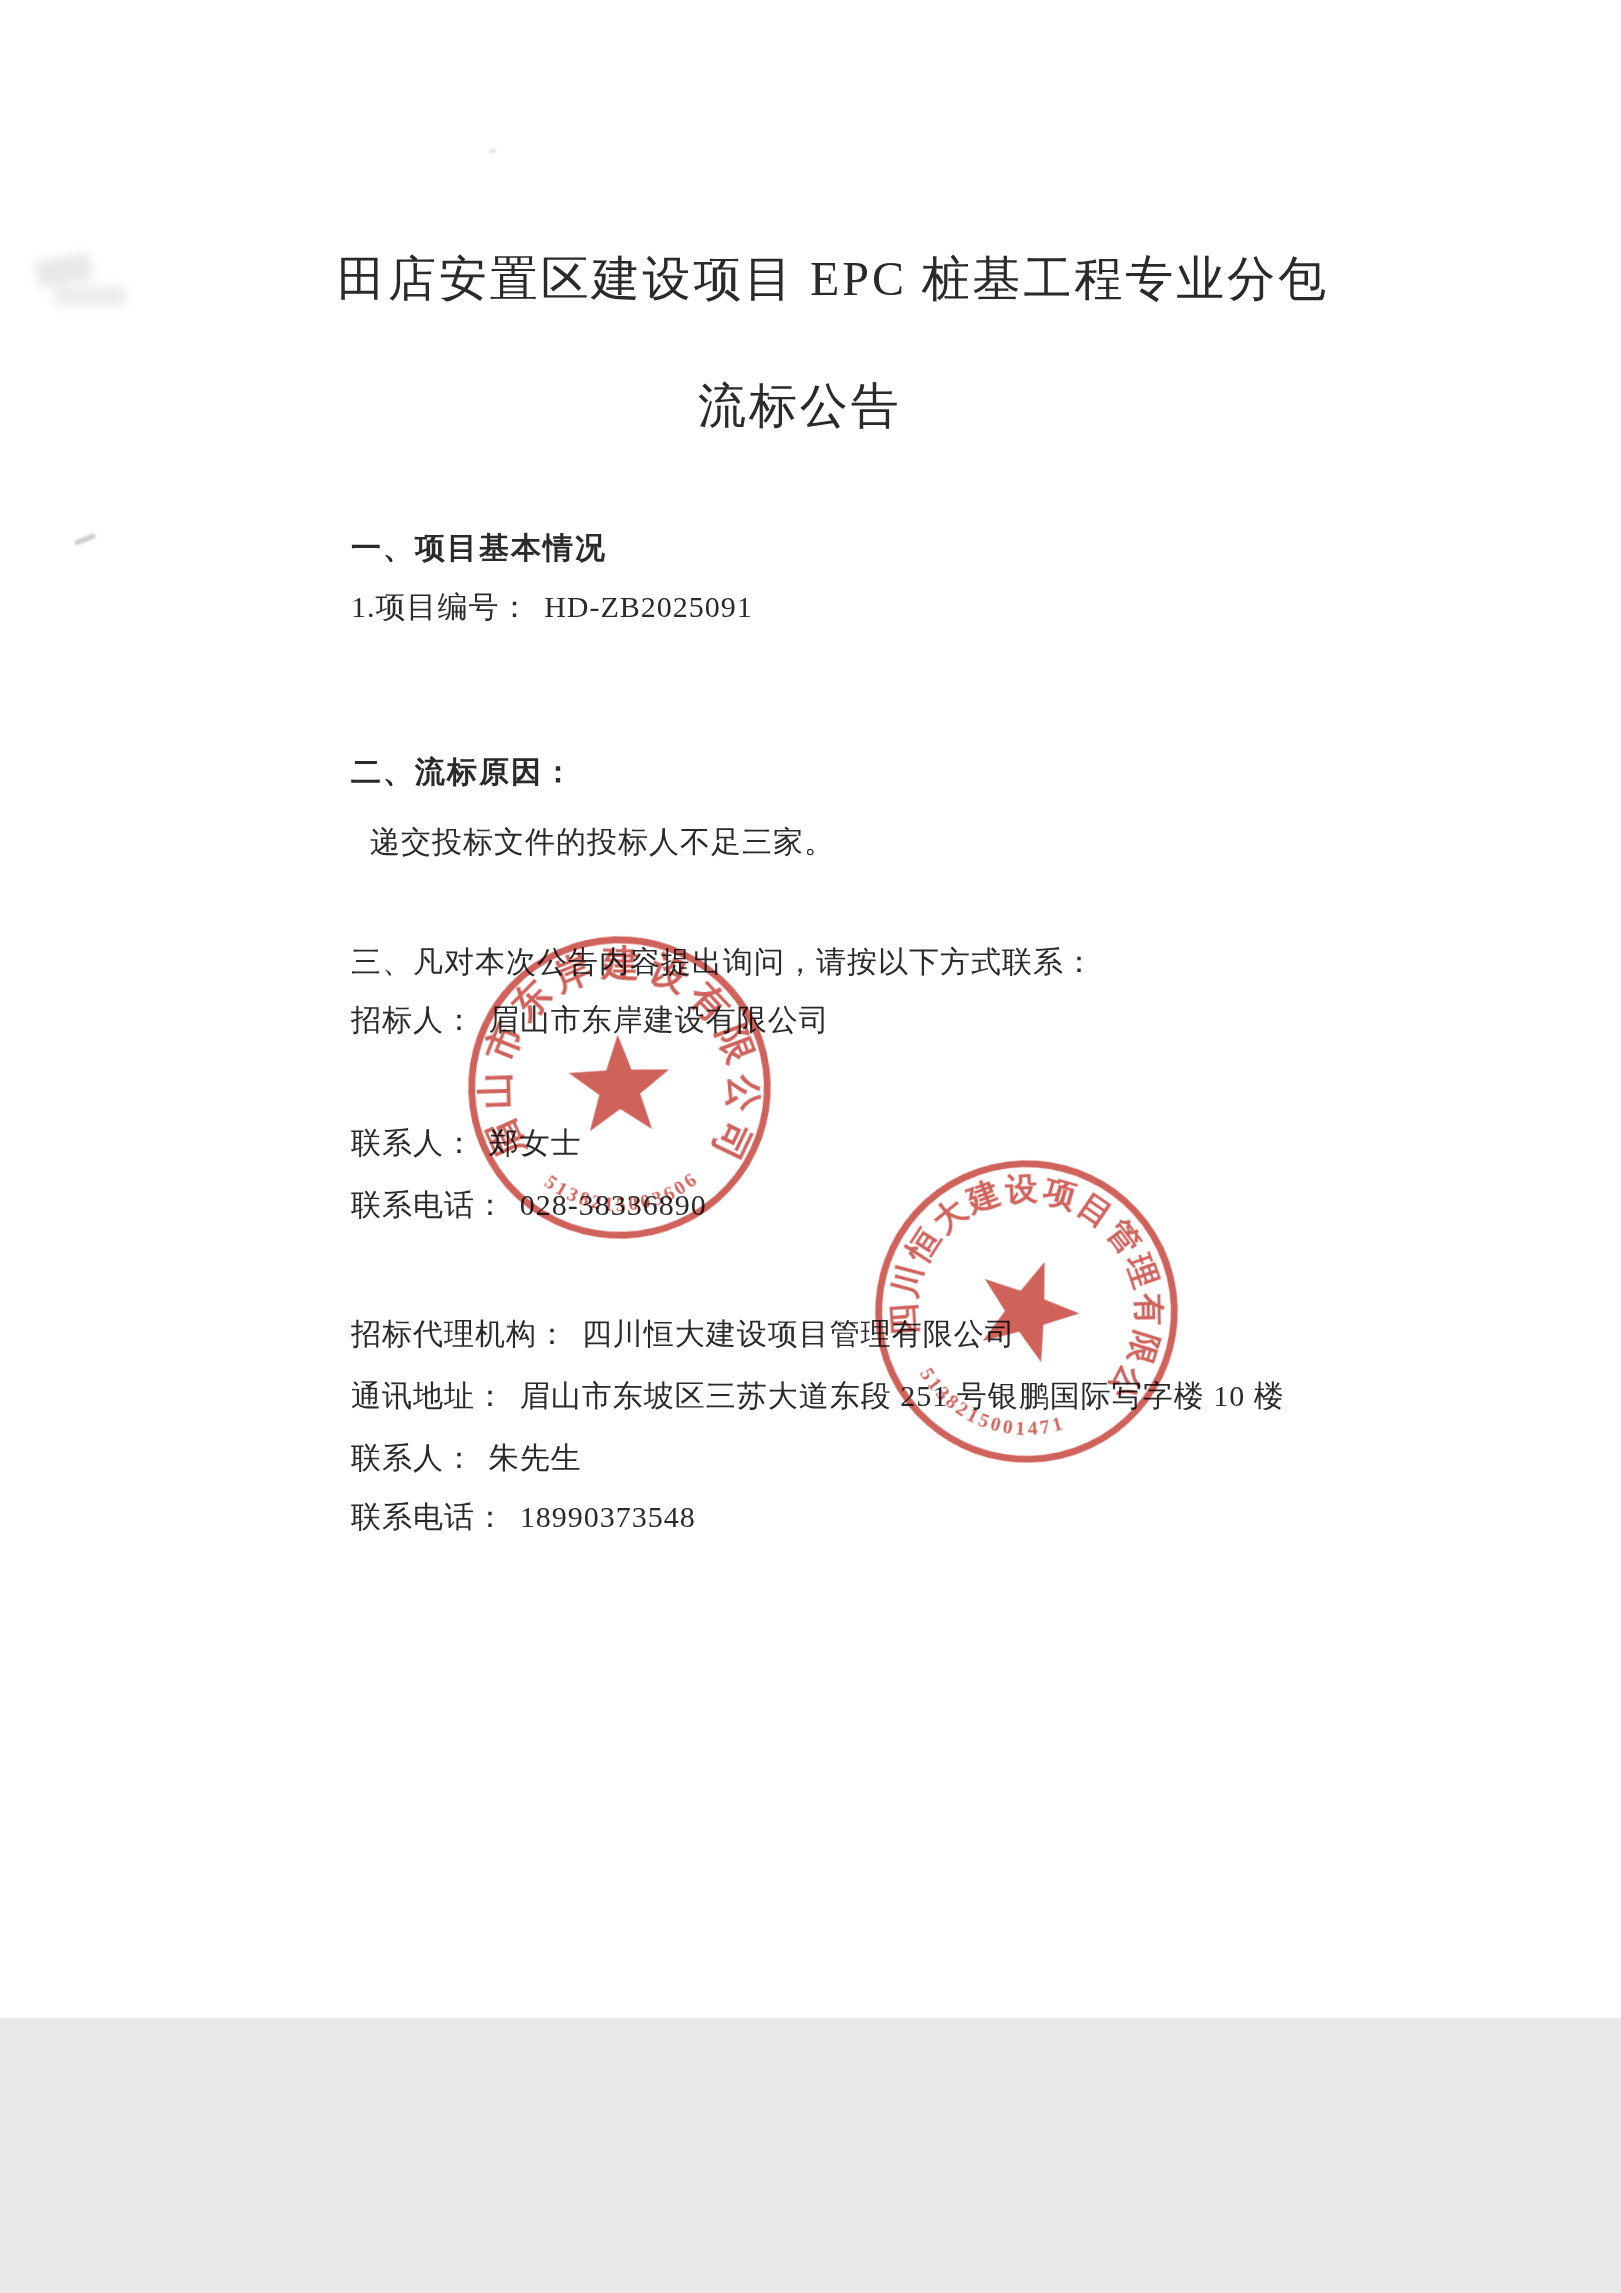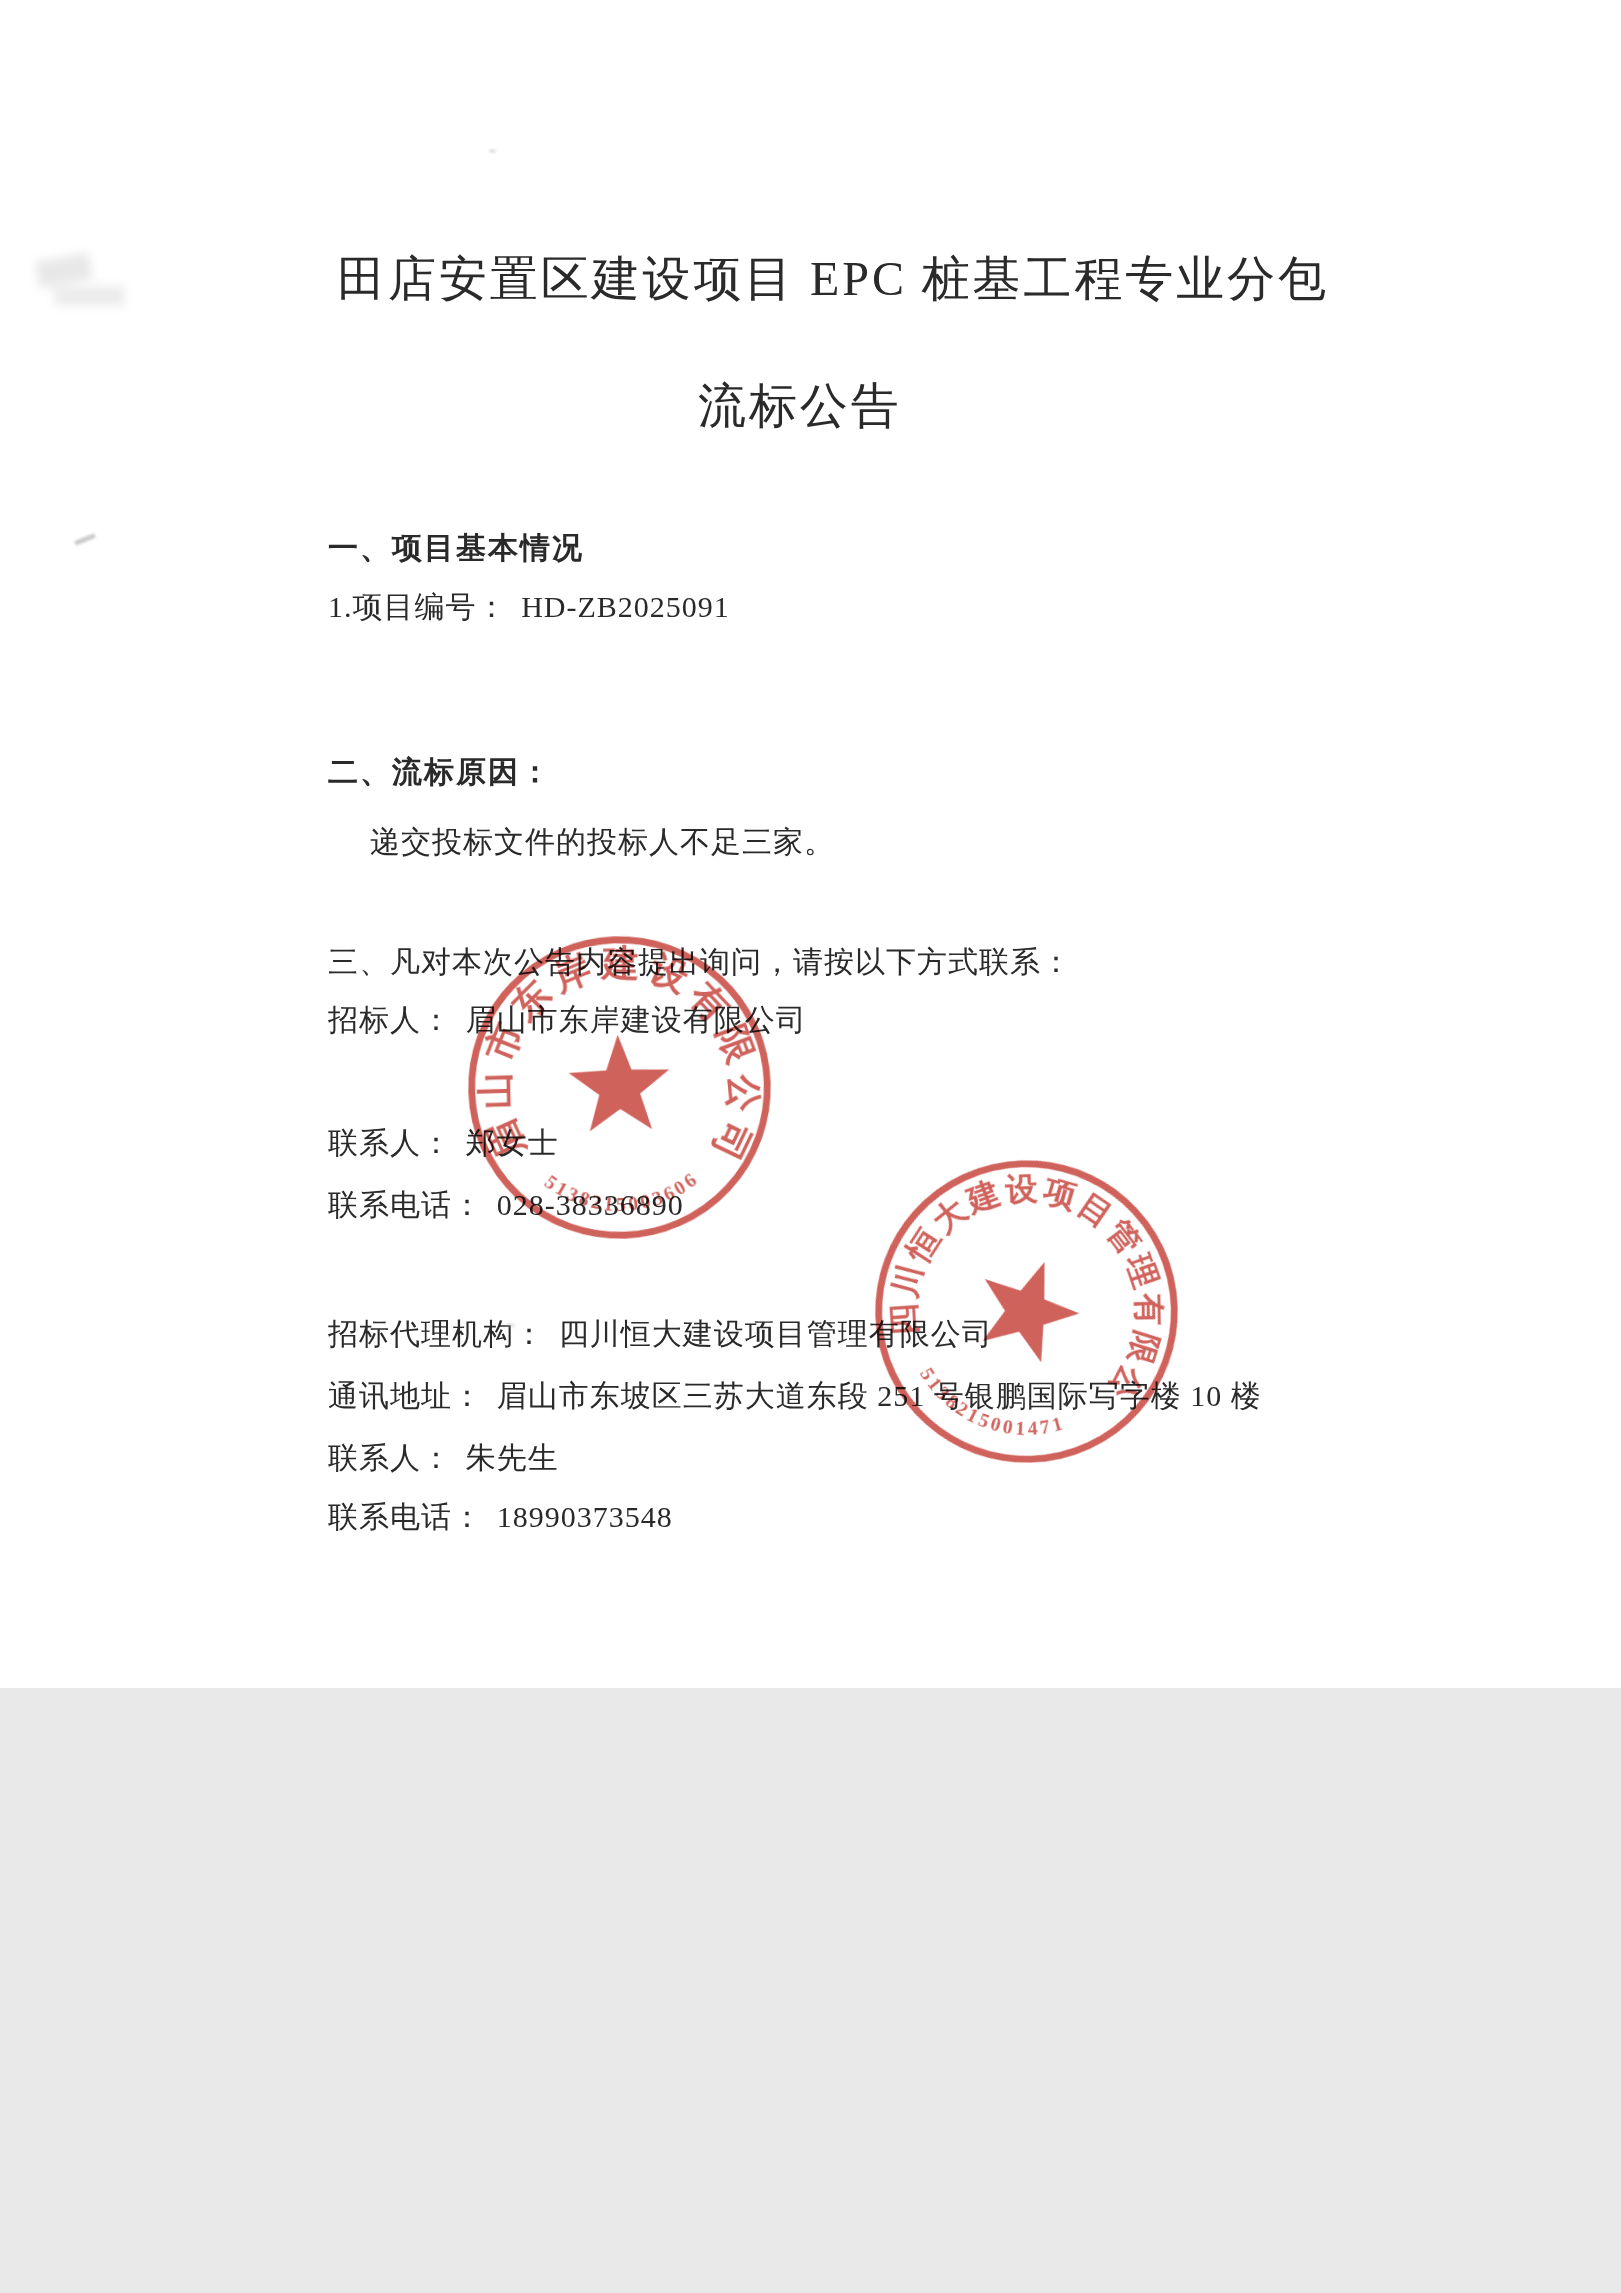--- a/index.html
+++ b/index.html
@@ -1,35 +1,35 @@
 <!DOCTYPE html>
 <html style="--stamp-red: #c8463f;"><head>
 <meta charset="utf-8">
 <style>
   html,body{margin:0;padding:0;background:#e9e9e9;}
   .page{
     position:relative;
-    width:1621px;height:1688px;
+    width:1621px;height:2018px;
     background:#ffffff;
     overflow:hidden;
     font-family:"Liberation Serif","DejaVu Serif",serif;
     color:#2a2a2a;
   }
   
   .doc-title{
     position:absolute;left:45px;width:1576px;
     text-align:center;
     font-size:48px;font-weight:400;letter-spacing:2.9px;
     white-space:nowrap;
   }
   .doc-title.line1{top:247px;}
   .doc-title.line2{top:332px;left:11.8px;margin-top:42px;}
   
   .line{
-    position:absolute;left:328px;
+    position:absolute;left:351px;
     font-size:30px;letter-spacing:1px;
     white-space:nowrap;line-height:1.2;
   }
   .line .val{margin-left:13.7px;}
   .sans-head{
     font-family:"Liberation Sans","DejaVu Sans",sans-serif;
     font-weight:700;letter-spacing:2px;
   }
   .indent{left:370px;}
   .val-small{font-size:26.5px;letter-spacing:0px;}

